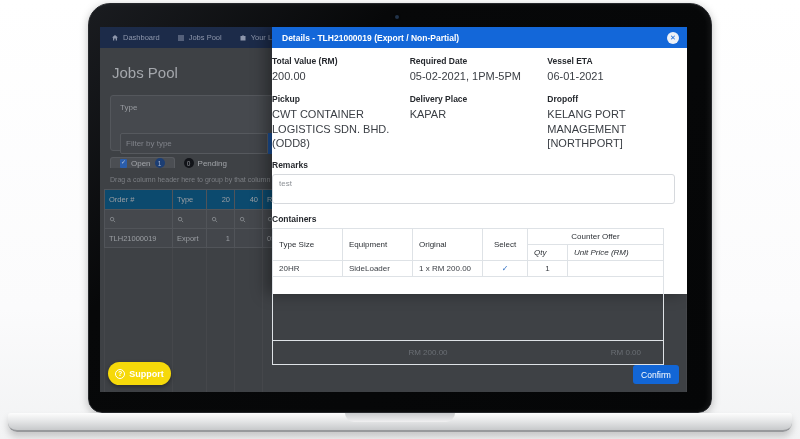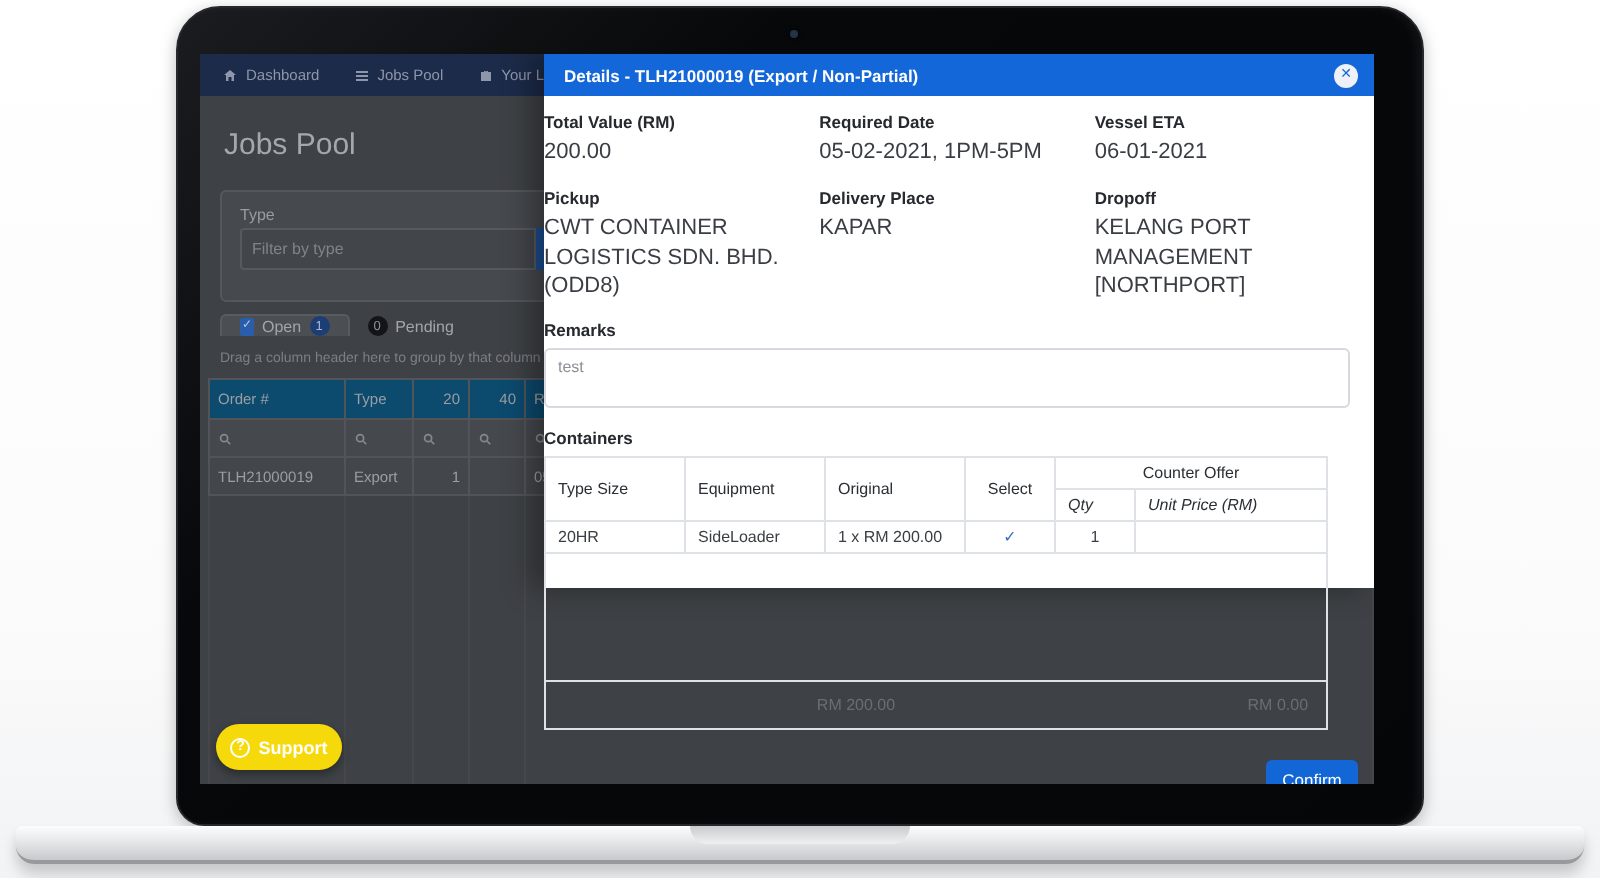--- a/index.html
+++ b/index.html
@@ -25,21 +25,21 @@
 
   
   .page { position:absolute; inset:0; background:#3e4145; display:flex; flex-direction:column; }
   .topnav { height:21px; flex:0 0 21px; background:#1c2b49; display:flex; align-items:center; gap:17px; padding-left:11px;
     font-size:7.5px; color:#8d96ab; }
   .nav-item { display:flex; align-items:center; gap:4px; white-space:nowrap; cursor:pointer; }
   .nav-item svg { width:8px; height:8px; }
   .page-title { margin:16px 0 0 12px; font-size:15px; font-weight:400; color:#a4a7ac; }
   .filter-card { margin:14px 0 0 10px; width:300px; height:56px; background:#46494e; border:1px solid #54575c; border-radius:3px; padding:7px 9px; }
   .filter-label { font-size:8px; color:#989ba0; }
-  .filter-row { display:flex; margin-top:2px; }
+  .filter-row { display:flex; margin-top:21px; }
   .filter-input { width:148px; height:21px; background:#42454a; border:1px solid #56595e; border-radius:2px 0 0 2px;
     font-size:8px; color:#c6c9ce; padding:0 5px; outline:none; font-family:"Liberation Sans",sans-serif; }
   .filter-input::placeholder { color:#80838a; }
   .search-btn { width:56px; height:21px; background:#1c4e92; border:none; border-radius:0 2px 2px 0; color:#c3cede;
     font-size:8px; display:flex; align-items:center; justify-content:center; gap:3px; cursor:pointer; font-family:"Liberation Sans",sans-serif; }
   .search-btn svg { width:8px; height:8px; }
   .tabs { display:flex; margin:6px 0 0 10px; align-items:flex-end; }
   .tab { display:flex; align-items:center; gap:4px; font-size:8px; color:#a2a5aa; padding:0 9px; cursor:pointer; }
   .tab.active { background:#4b4e53; border:1px solid #585b60; border-bottom:none; border-radius:3px 3px 0 0; }
   .tab .doc-ic { width:7px; height:9px; background:#2a5dab; border-radius:1px; position:relative; }
@@ -81,22 +81,22 @@
     font-size:8px; color:#8d9196; }
   .ctable { margin-top:4px; width:391px; border-collapse:collapse; table-layout:fixed; font-size:8px; color:#3a3e44; }
   .ctable th, .ctable td { border:1px solid #dee2e6; padding:3px 6px; font-weight:normal; text-align:left; }
   .ctable th { color:#2b2f34; }
   .ctable .cc { text-align:center; }
   .ctable .cr { text-align:left;font-style:italic; }
   .check { color:#2f6fc4; font-size:8px; }
   .filler-cell { height:64px; border:1px solid #dee2e6; }
   .tfoot-cell { position:relative; height:24px; border:1px solid #dee2e6; color:#6a6e74; }
   .tot-orig { position:absolute; left:120px; top:7px; width:70px; text-align:center; }
-  .tot-counter { position:absolute; right:9px; top:7px; }
-  .modal-footer { flex:0 0 34px; display:flex; align-items:flex-end; justify-content:flex-end; padding:0 8px; }
+  .tot-counter { position:absolute; right:22px; top:7px; }
+  .modal-footer { flex:0 0 34px; display:flex; align-items:flex-start; justify-content:flex-end; padding:0 8px; }
   .confirm-btn { width:46px; height:19px; background:#1266d6; color:#fff; border:none; border-radius:3px;
     font-size:8.5px; cursor:pointer; font-family:"Liberation Sans",sans-serif; }
 </style>
 </head>
 <body>
 
 <div class="stage">
 
   <div class="screen-shell">
     <div class="webcam"></div>

